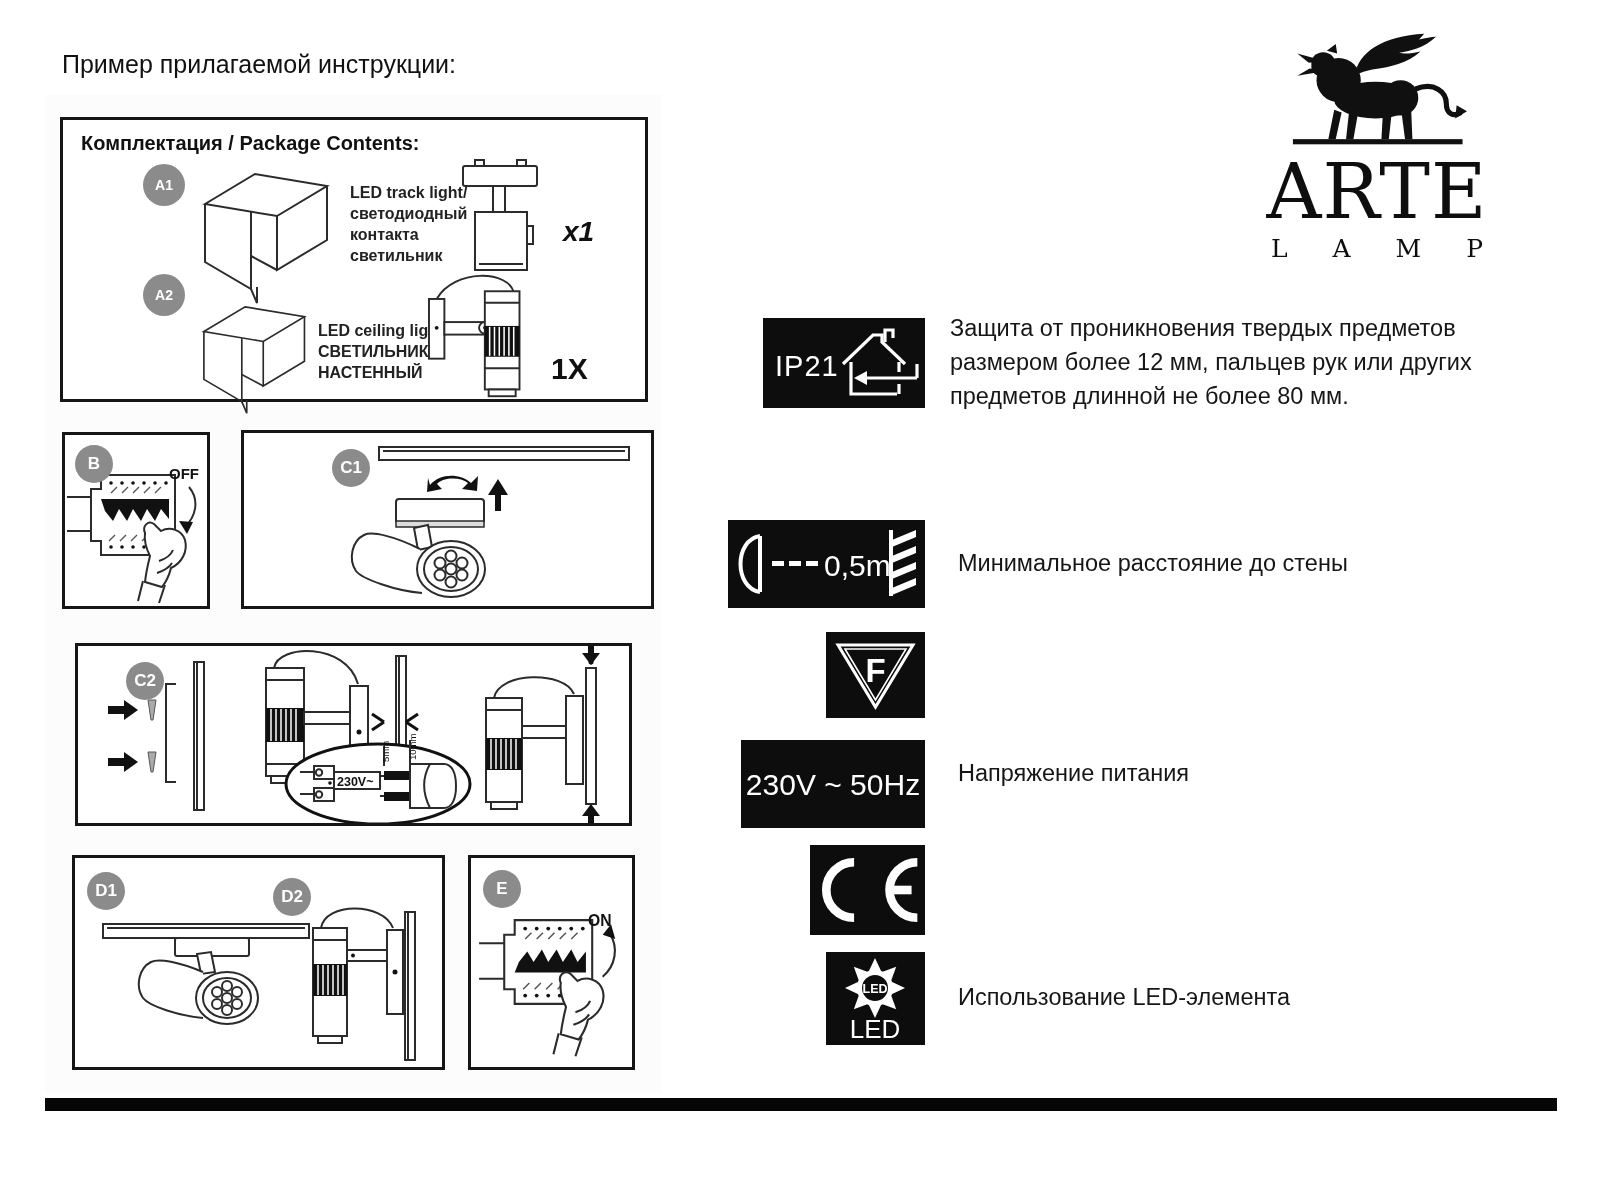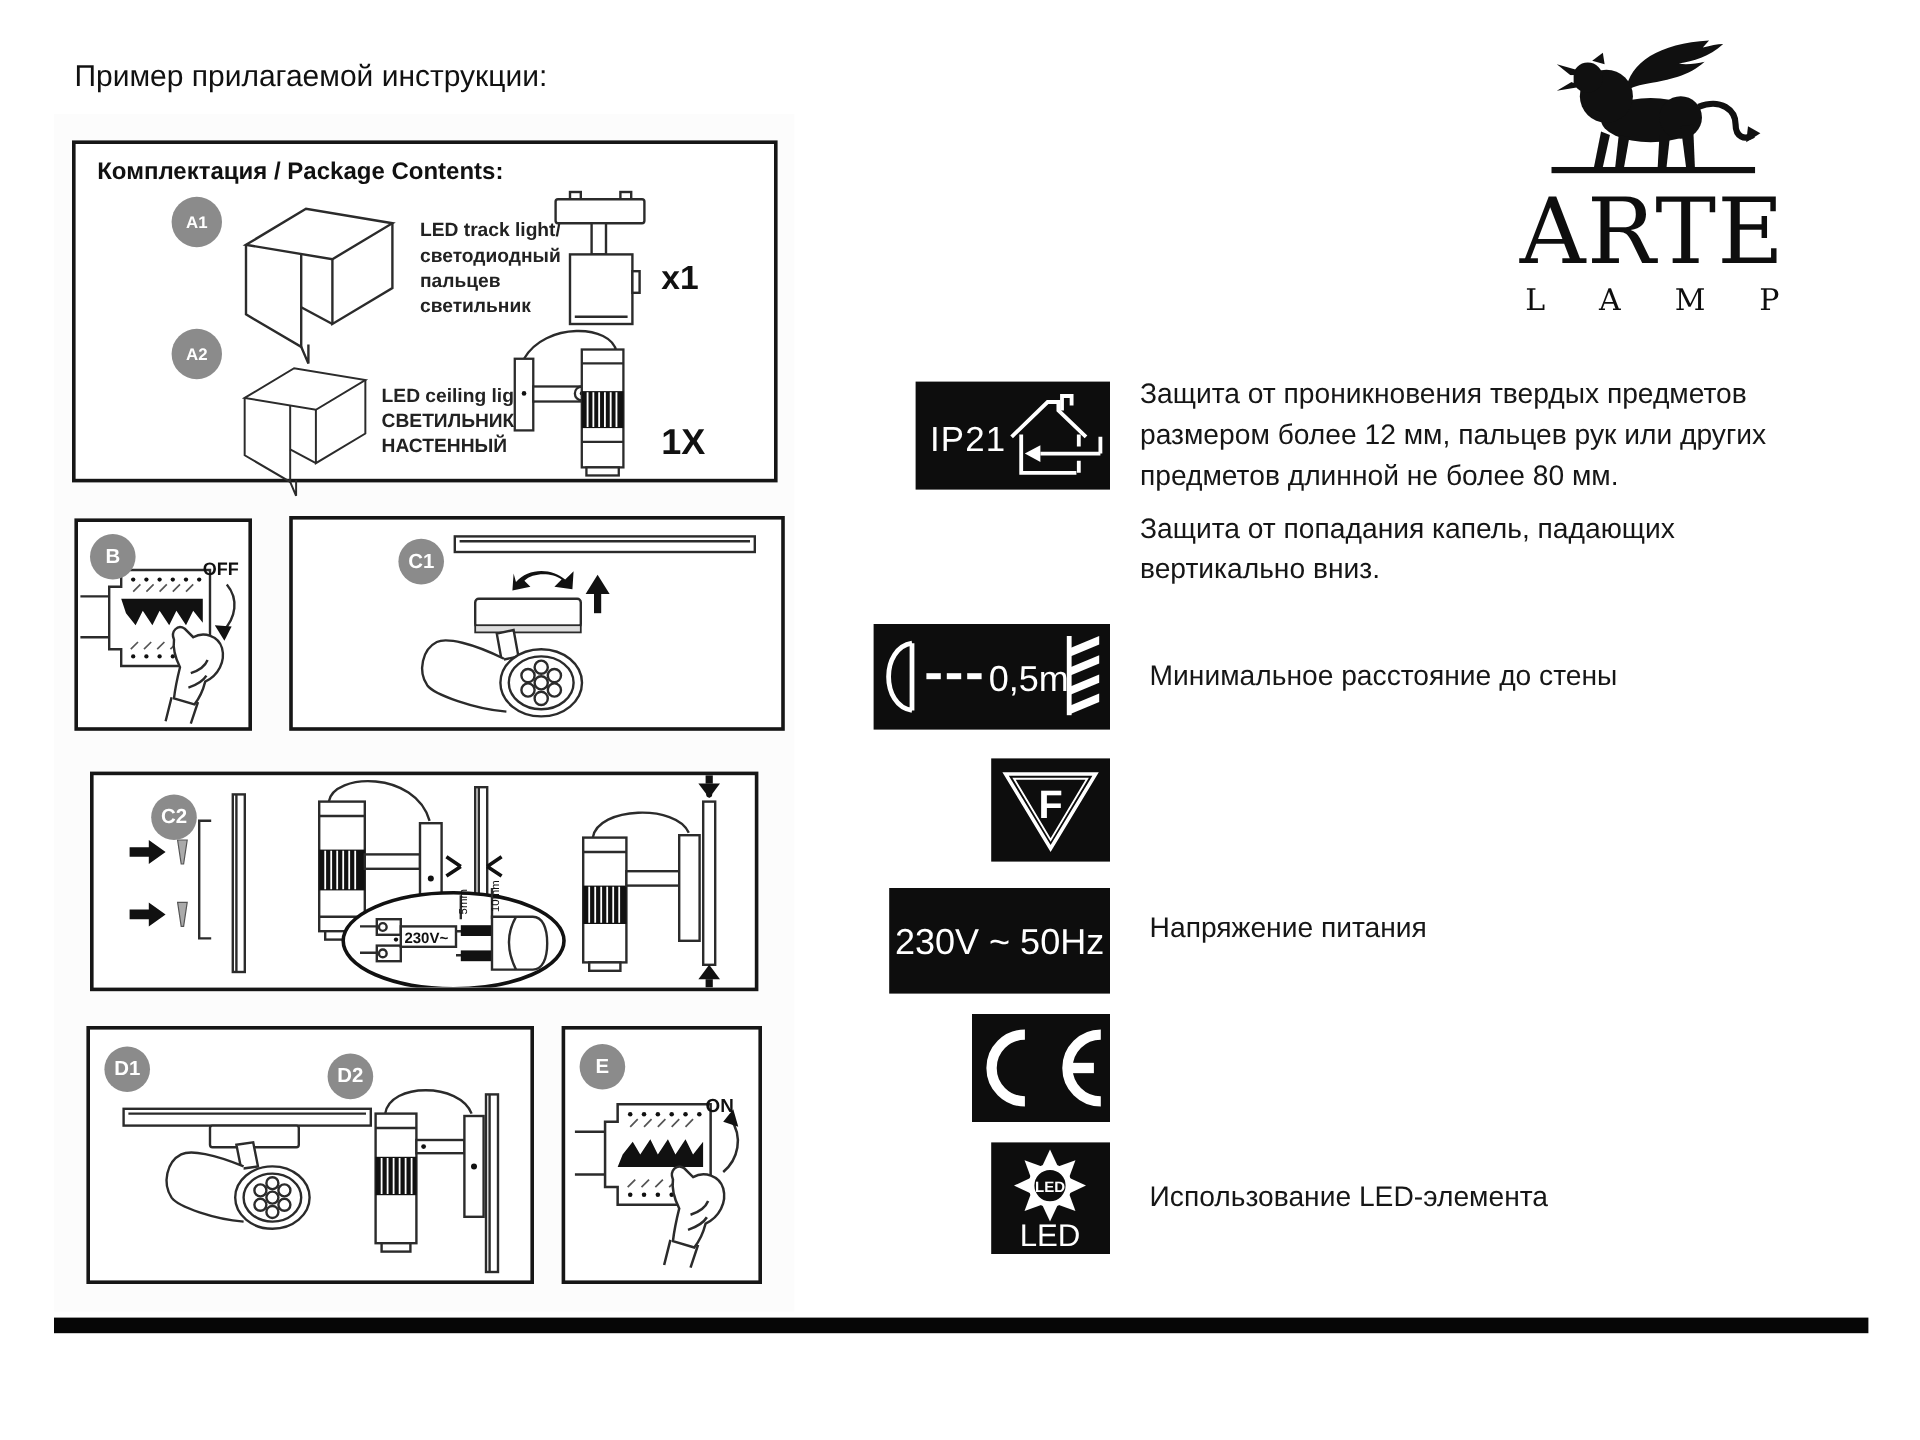--- a/index.html
+++ b/index.html
@@ -62,34 +62,34 @@
         <path class="lineart" d="M14,48 L64,18 L136,30 L86,60 Z"></path>
         <path class="lineart" d="M14,48 L14,106 L60,133 L60,56"></path>
         <path class="lineart" d="M60,133 L66,147 L66,131"></path>
         <path class="lineart" d="M136,30 L136,84 L86,114 L86,60"></path>
         <path class="lineart" d="M86,114 L60,100"></path>
       </svg>
 
       <div class="pkg-label" style="left:287px; top:62px;">
         <div>LED track light/</div>
         <div>светодиодный</div>
-        <div>пальцев</div>
+        <div>контакта</div>
         <div>светильник</div>
       </div>
 
       <svg class="abs" style="left:392px; top:36px;" width="90" height="122" viewBox="0 0 90 122">
         <rect class="lineartW" x="20" y="4" width="9" height="6"></rect>
         <rect class="lineartW" x="62" y="4" width="9" height="6"></rect>
         <rect class="lineartW" x="8" y="10" width="74" height="20" rx="2"></rect>
         <rect class="lineartW" x="38" y="30" width="12" height="26"></rect>
         <rect class="lineartW" x="20" y="56" width="52" height="58"></rect>
         <rect class="lineartW" x="72" y="70" width="6" height="18"></rect>
         <path class="lineart" d="M24,108 H68"></path>
       </svg>
-      <div class="qty" style="left:488px; top:96px;">x1</div>
+      <div class="qty" style="left:500px; top:96px;font-style:italic;">x1</div>
 
       <div class="badge" style="left:80px; top:154px;">A2</div>
 
       <svg class="abs" style="left:122px; top:172px;" width="140" height="122" viewBox="0 0 152 148">
         <path class="lineart" d="M14,48 L64,18 L136,30 L86,60 Z"></path>
         <path class="lineart" d="M14,48 L14,106 L60,133 L60,56"></path>
         <path class="lineart" d="M60,133 L66,147 L66,131"></path>
         <path class="lineart" d="M136,30 L136,84 L86,114 L86,60"></path>
         <path class="lineart" d="M86,114 L60,100"></path>
       </svg>
@@ -379,21 +379,20 @@
         <path d="M122,24 V12 H130 V20"></path>
         <path d="M88,44 V76 H134"></path>
         <path d="M136,44 V54 M136,66 V76"></path>
         <path d="M154,60 H104 M154,60 V46"></path>
       </g>
       <polygon points="104,53 91,60 104,67" fill="#fff"></polygon>
     </svg>
   </div>
   <div class="sym-text abs" style="left:950px; top:311px; width:540px;">
     <p>Защита от проникновения твердых предметов размером более 12 мм, пальцев рук или других предметов длинной не более 80 мм.</p>
-    <p>Защита от попадания капель, падающих вертикально вниз.</p>
   </div>
 
   <div class="sym-box abs" style="left:728px; top:520px; width:197px; height:88px;">
     <svg width="197" height="88" viewBox="0 0 197 88">
       <path d="M32,16 V72 M32,16 C6,20 6,68 32,72" stroke="#fff" stroke-width="4" fill="none"></path>
       <rect x="44" y="41" width="12" height="5" fill="#fff"></rect>
       <rect x="61" y="41" width="12" height="5" fill="#fff"></rect>
       <rect x="78" y="41" width="12" height="5" fill="#fff"></rect>
       <text x="96" y="56" font-size="30" fill="#fff">0,5m</text>
       <g fill="#fff">

